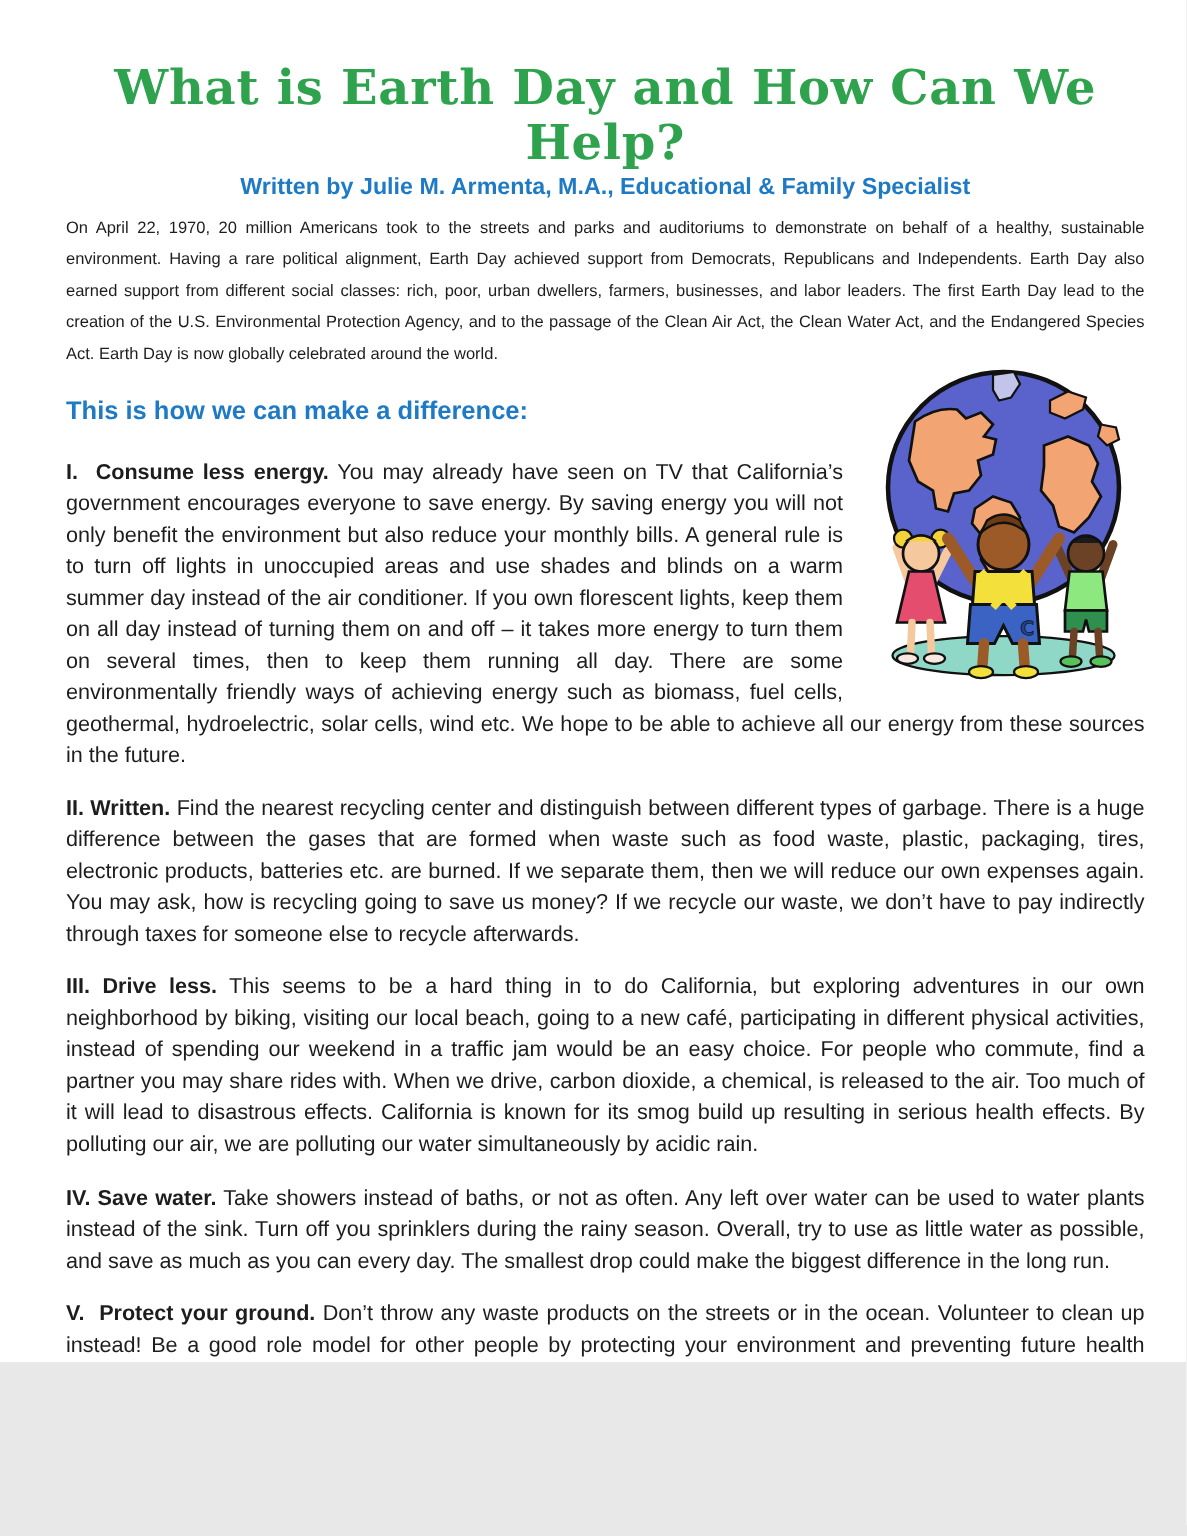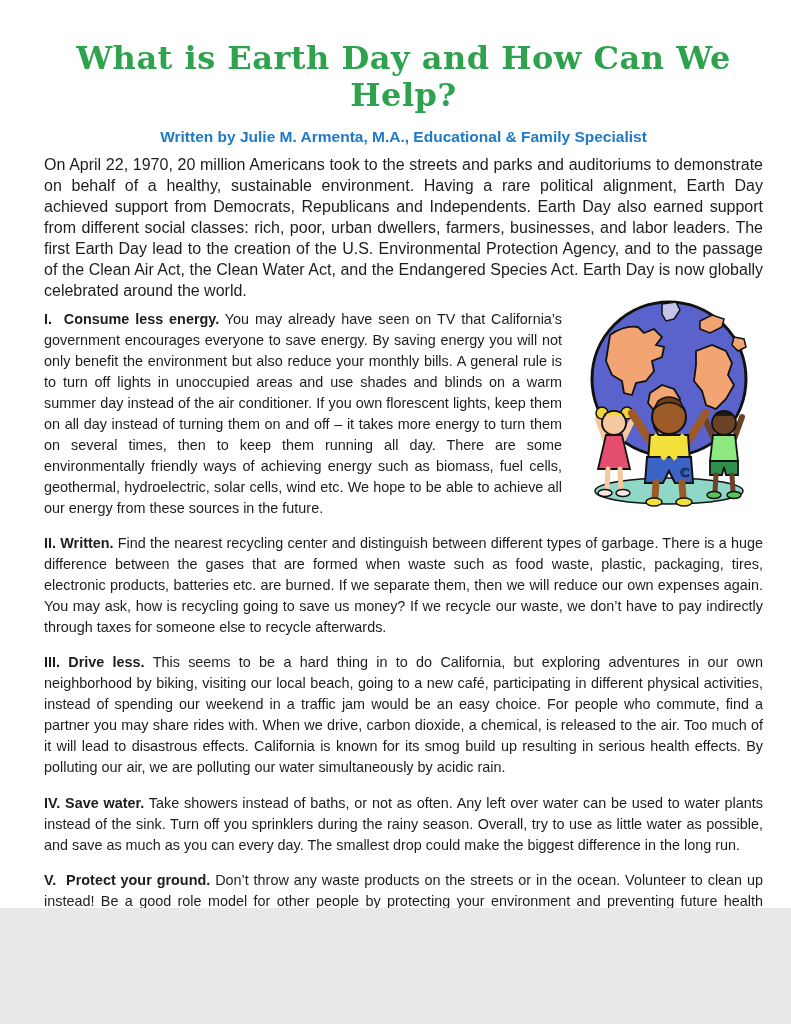--- a/index.html
+++ b/index.html
@@ -23,24 +23,24 @@
     font-size:32px;
     line-height:1.15;
     color:#2ea24d;
     letter-spacing:0.5px;
   }
   .byline{
     text-align:center;
     font-weight:bold;
     font-size:15.5px;
     color:#1e7ac5;
-    margin:14px 0 8px 0;
+    margin:2px 0 8px 0;
   }
   .para{
-    font-size:16px;
+    font-size:11px;
     line-height:21px;
     margin:0 0 0 0;
   }
   .para + .para, .section{margin-top:8px;}
   .justify{text-align:justify;}
   .section{font-size:14.4px;line-height:21px;}
   .lead{font-weight:bold;}
   .blue-heading{
     font-size:17px;
     font-weight:bold;
@@ -139,20 +139,21 @@
         <path d="M80 188 L79 202" stroke="#9c5a28" stroke-width="7" stroke-linecap="round"></path>
         <path d="M106 188 L107 202" stroke="#9c5a28" stroke-width="7" stroke-linecap="round"></path>
 
         <ellipse cx="78" cy="207" rx="8" ry="4" fill="#f3e03a" stroke="#111" stroke-width="1.5"></ellipse>
         <ellipse cx="108" cy="207" rx="8" ry="4" fill="#f3e03a" stroke="#111" stroke-width="1.5"></ellipse>
       </g>
     </svg>
   </div>
 
 
+  <h2 class="blue-heading">This is how we can make a difference:</h2>
 
   <p class="section justify">
     <strong class="lead"><span>I.</span>&nbsp; <span>Consume less energy.</span></strong>
     <span>You may already have seen on TV that California’s government encourages everyone to save energy. By saving energy you will not only benefit the environment but also reduce your monthly bills. A general rule is to turn off lights in unoccupied areas and use shades and blinds on a warm summer day instead of the air conditioner. If you own florescent lights, keep them on all day instead of turning them on and off – it takes more energy to turn them on several times, then to keep them running all day. There are some environmentally friendly ways of achieving energy such as biomass, fuel cells, geothermal, hydroelectric, solar cells, wind etc. We hope to be able to achieve all our energy from these sources in the future.</span>
   </p>
 
   <p class="section justify">
     <strong class="lead"><span>II.</span> <span>Written.</span></strong>
     <span>Find the nearest recycling center and distinguish between different types of garbage. There is a huge difference between the gases that are formed when waste such as food waste, plastic, packaging, tires, electronic products, batteries etc.  are burned.  If we separate them, then we will reduce our own expenses again. You may ask, how is recycling going to save us money? If we recycle our waste, we don’t have to pay indirectly through taxes for someone else to recycle afterwards.</span>
   </p>

